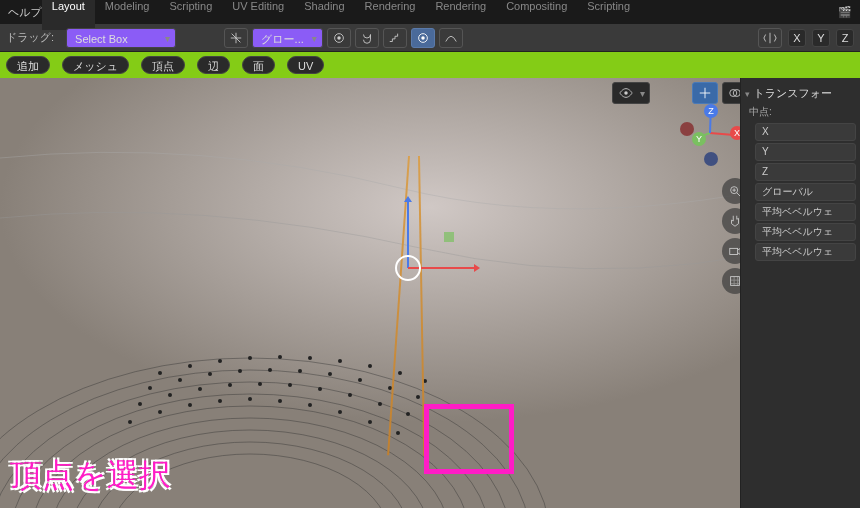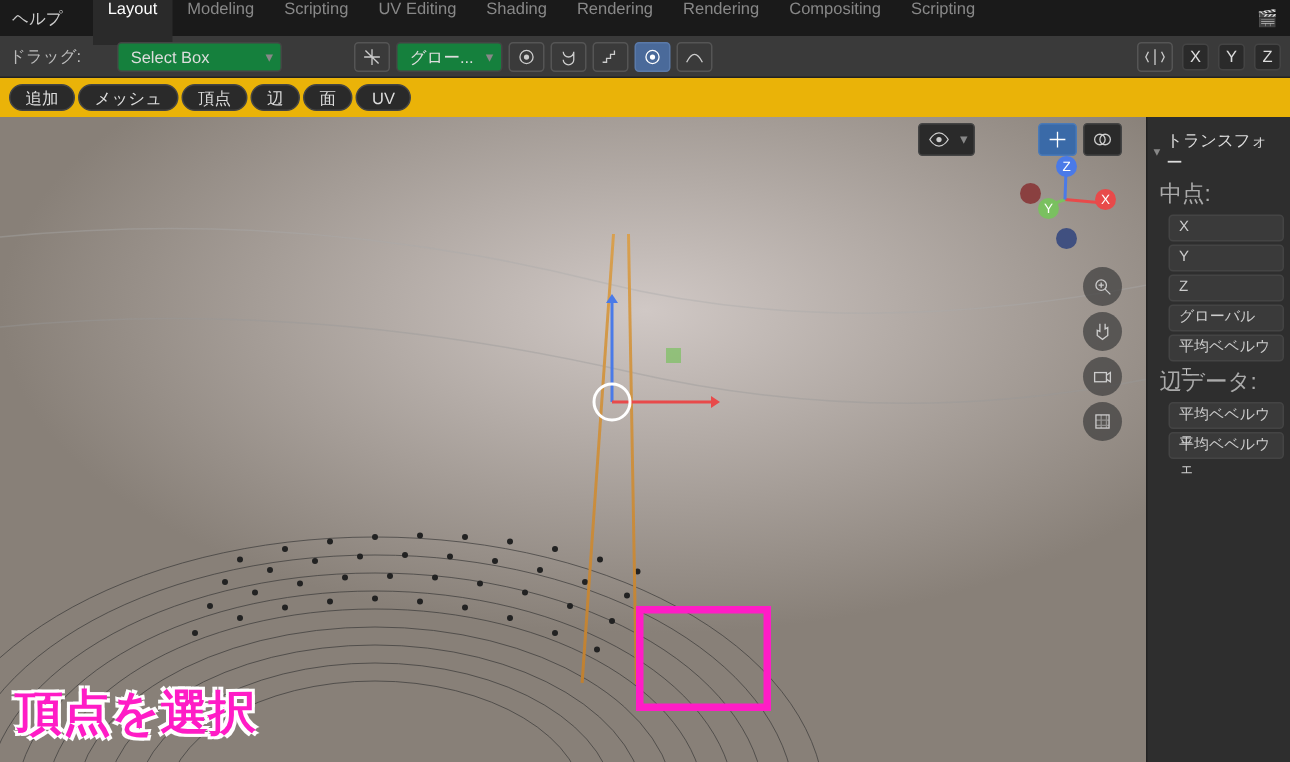--- a/index.html
+++ b/index.html
@@ -1,54 +1,54 @@
 <!DOCTYPE html>
 <html><head>
 <meta charset="utf-8">
 <style>
 *{box-sizing:border-box;margin:0;padding:0;font-family:sans-serif;font-size:11px;color:#ddd}
 body{width:860px;height:508px;background:#3a3a3a;overflow:hidden;position:relative}
 .topbar{height:24px;background:#1a1a1a;display:flex;align-items:center;padding:0 8px}
 .topbar .tab{padding:0 10px;height:36px;line-height:24px;color:#888;cursor:pointer}
 .topbar .tab.active{background:#2a2a2a;color:#fff;border-radius:4px 4px 0 0}
-.topbar .help{margin-right:20px;color:#ccc}
+.topbar .help{margin-right:0;color:#ccc}
 .toolbar{height:28px;background:#3a3a3a;display:flex;align-items:center;padding:0 6px;border-bottom:1px solid #222;gap:4px}
-.lbl{color:#bbb;margin-right:20px}
-.dd{background:#15803d;border:1px solid #444;border-radius:3px;padding:2px 18px 2px 8px;position:relative;min-width:110px;height:20px;line-height:16px}
+.lbl{color:#bbb;margin-right:8px}
+.dd{background:#8b5cf6;border:1px solid #444;border-radius:3px;padding:2px 18px 2px 8px;position:relative;min-width:110px;height:20px;line-height:16px}
 .dd::after{content:"▾";position:absolute;right:5px;top:2px;color:#888;font-size:10px}
 .btn{background:#3a3a3a;border:1px solid #555;border-radius:3px;width:24px;height:20px;display:flex;align-items:center;justify-content:center;cursor:pointer}
 .btn.active{background:#4a6a9a;border-color:#5a7aaa}
 .btn svg{width:14px;height:14px}
 .spacer{flex:1}
 .axis-chip{background:#2a2a2a;border:1px solid #444;border-radius:3px;width:18px;height:18px;display:flex;align-items:center;justify-content:center;margin-left:2px}
-.menubar{height:26px;background:#eab308;display:flex;align-items:center;padding:0 6px;gap:2px}
+.menubar{height:26px;background:#84cc16;display:flex;align-items:center;padding:0 6px;gap:12px}
 .mbtn{background:#2a2a2a;border:1px solid #444;border-radius:10px;padding:2px 10px;height:18px;line-height:14px;cursor:pointer}
 .viewport{position:absolute;left:0;top:78px;right:0;bottom:0;background:linear-gradient(180deg,#c8c2c0 0%,#b8b0ad 40%,#9a928f 100%);overflow:hidden}
 .mesh-bg{position:absolute;inset:0}
 .gizmo-cursor{position:absolute;left:408px;top:190px}
 .gizmo-cursor .ring{width:26px;height:26px;border:2px solid #fff;border-radius:50%;position:absolute;left:-13px;top:-13px}
 .gizmo-cursor .arr-x{position:absolute;left:0;top:-1px;width:70px;height:2px;background:#e84a4a}
 .gizmo-cursor .arr-x::after{content:"";position:absolute;right:-6px;top:-3px;border:4px solid transparent;border-left:6px solid #e84a4a}
 .gizmo-cursor .arr-z{position:absolute;left:-1px;top:-70px;width:2px;height:70px;background:#4a7ae8}
 .gizmo-cursor .arr-z::after{content:"";position:absolute;top:-6px;left:-3px;border:4px solid transparent;border-bottom:6px solid #4a7ae8}
 .gizmo-cursor .sq{position:absolute;left:36px;top:-36px;width:10px;height:10px;background:#7ac060;opacity:.7}
 .edge-line{position:absolute;left:408px;top:78px;width:2px;height:300px;background:linear-gradient(180deg,#d8a050,#c08030);transform:rotate(4deg);transform-origin:top}
 .edge-line2{position:absolute;left:418px;top:78px;width:2px;height:300px;background:linear-gradient(180deg,#d8a050,#c08030);transform:rotate(-1deg);transform-origin:top}
 .highlight-box{position:absolute;left:424px;top:326px;width:90px;height:70px;border:5px solid #ff1cc6}
-.caption{position:absolute;left:10px;bottom:10px;font-size:32px;font-weight:700;color:#ff1cc6;text-shadow:-2px -2px 0 #fff,2px -2px 0 #fff,-2px 2px 0 #fff,2px 2px 0 #fff}
+.caption{position:absolute;left:10px;bottom:10px;font-size:32px;font-weight:400;color:#ff1cc6;text-shadow:-2px -2px 0 #fff,2px -2px 0 #fff,-2px 2px 0 #fff,2px 2px 0 #fff}
 .nav-gizmo{position:absolute;right:120px;top:24px;width:60px;height:60px}
 .nav-gizmo .axis{position:absolute;width:24px;height:2px;left:30px;top:30px;transform-origin:left}
 .nav-gizmo .dot{position:absolute;width:14px;height:14px;border-radius:50%;font-size:9px;text-align:center;line-height:14px;color:#fff}
 .nav-btns{position:absolute;right:112px;top:100px;display:flex;flex-direction:column;gap:4px}
 .nav-btns .nb{width:26px;height:26px;background:rgba(60,60,60,.7);border-radius:13px;display:flex;align-items:center;justify-content:center;cursor:pointer}
-.side-panel{position:absolute;right:0;top:0;width:96px;bottom:0;background:#2e2e2e;border-left:1px solid #222;padding:6px 4px}
+.side-panel{position:absolute;right:0;top:0;width:120px;bottom:0;background:#2e2e2e;border-left:1px solid #222;padding:6px 4px}
 .sp-head{display:flex;align-items:center;gap:4px;padding:2px 0;color:#ddd}
 .sp-head::before{content:"▾";font-size:9px;color:#888}
 .sp-row{height:18px;background:#3a3a3a;border:1px solid #444;border-radius:3px;margin:2px 0 2px 10px;padding:0 6px;line-height:16px;font-size:10px;color:#ccc}
-.sp-sub{color:#aaa;padding:2px 0 2px 4px;font-size:15px}
+.sp-sub{color:#aaa;padding:2px 0 2px 4px;font-size:10px}
 .vp-top-right{position:absolute;right:112px;top:4px;display:flex;gap:4px}
 .vp-ico{width:26px;height:22px;background:#3a6aa8;border:1px solid #4a7ab8;border-radius:3px;display:flex;align-items:center;justify-content:center}
 .vp-ico.dark{background:#2a2a2a;border-color:#444}
 .eye-dd{position:absolute;right:210px;top:4px;background:#2a2a2a;border:1px solid #444;border-radius:3px;padding:2px 16px 2px 6px;height:22px;display:flex;align-items:center}
 .eye-dd::after{content:"▾";position:absolute;right:4px;color:#888;font-size:10px}
 </style>
 </head>
 <body>
 
 <div class="topbar">
@@ -256,19 +256,18 @@
  </div>
 
  <div class="side-panel">
   <div class="sp-head">トランスフォー</div>
   <div class="sp-sub">中点:</div>
   <div class="sp-row">X</div>
   <div class="sp-row">Y</div>
   <div class="sp-row">Z</div>
   <div class="sp-row">グローバル</div>
   <div class="sp-row">平均ベベルウェ</div>
-  <div class="sp-sub">辺データ:</div>
   <div class="sp-row">平均ベベルウェ</div>
   <div class="sp-row">平均ベベルウェ</div>
  </div>
 </div>
 
 <div class="caption">頂点を選択</div>
 
 </body></html>

